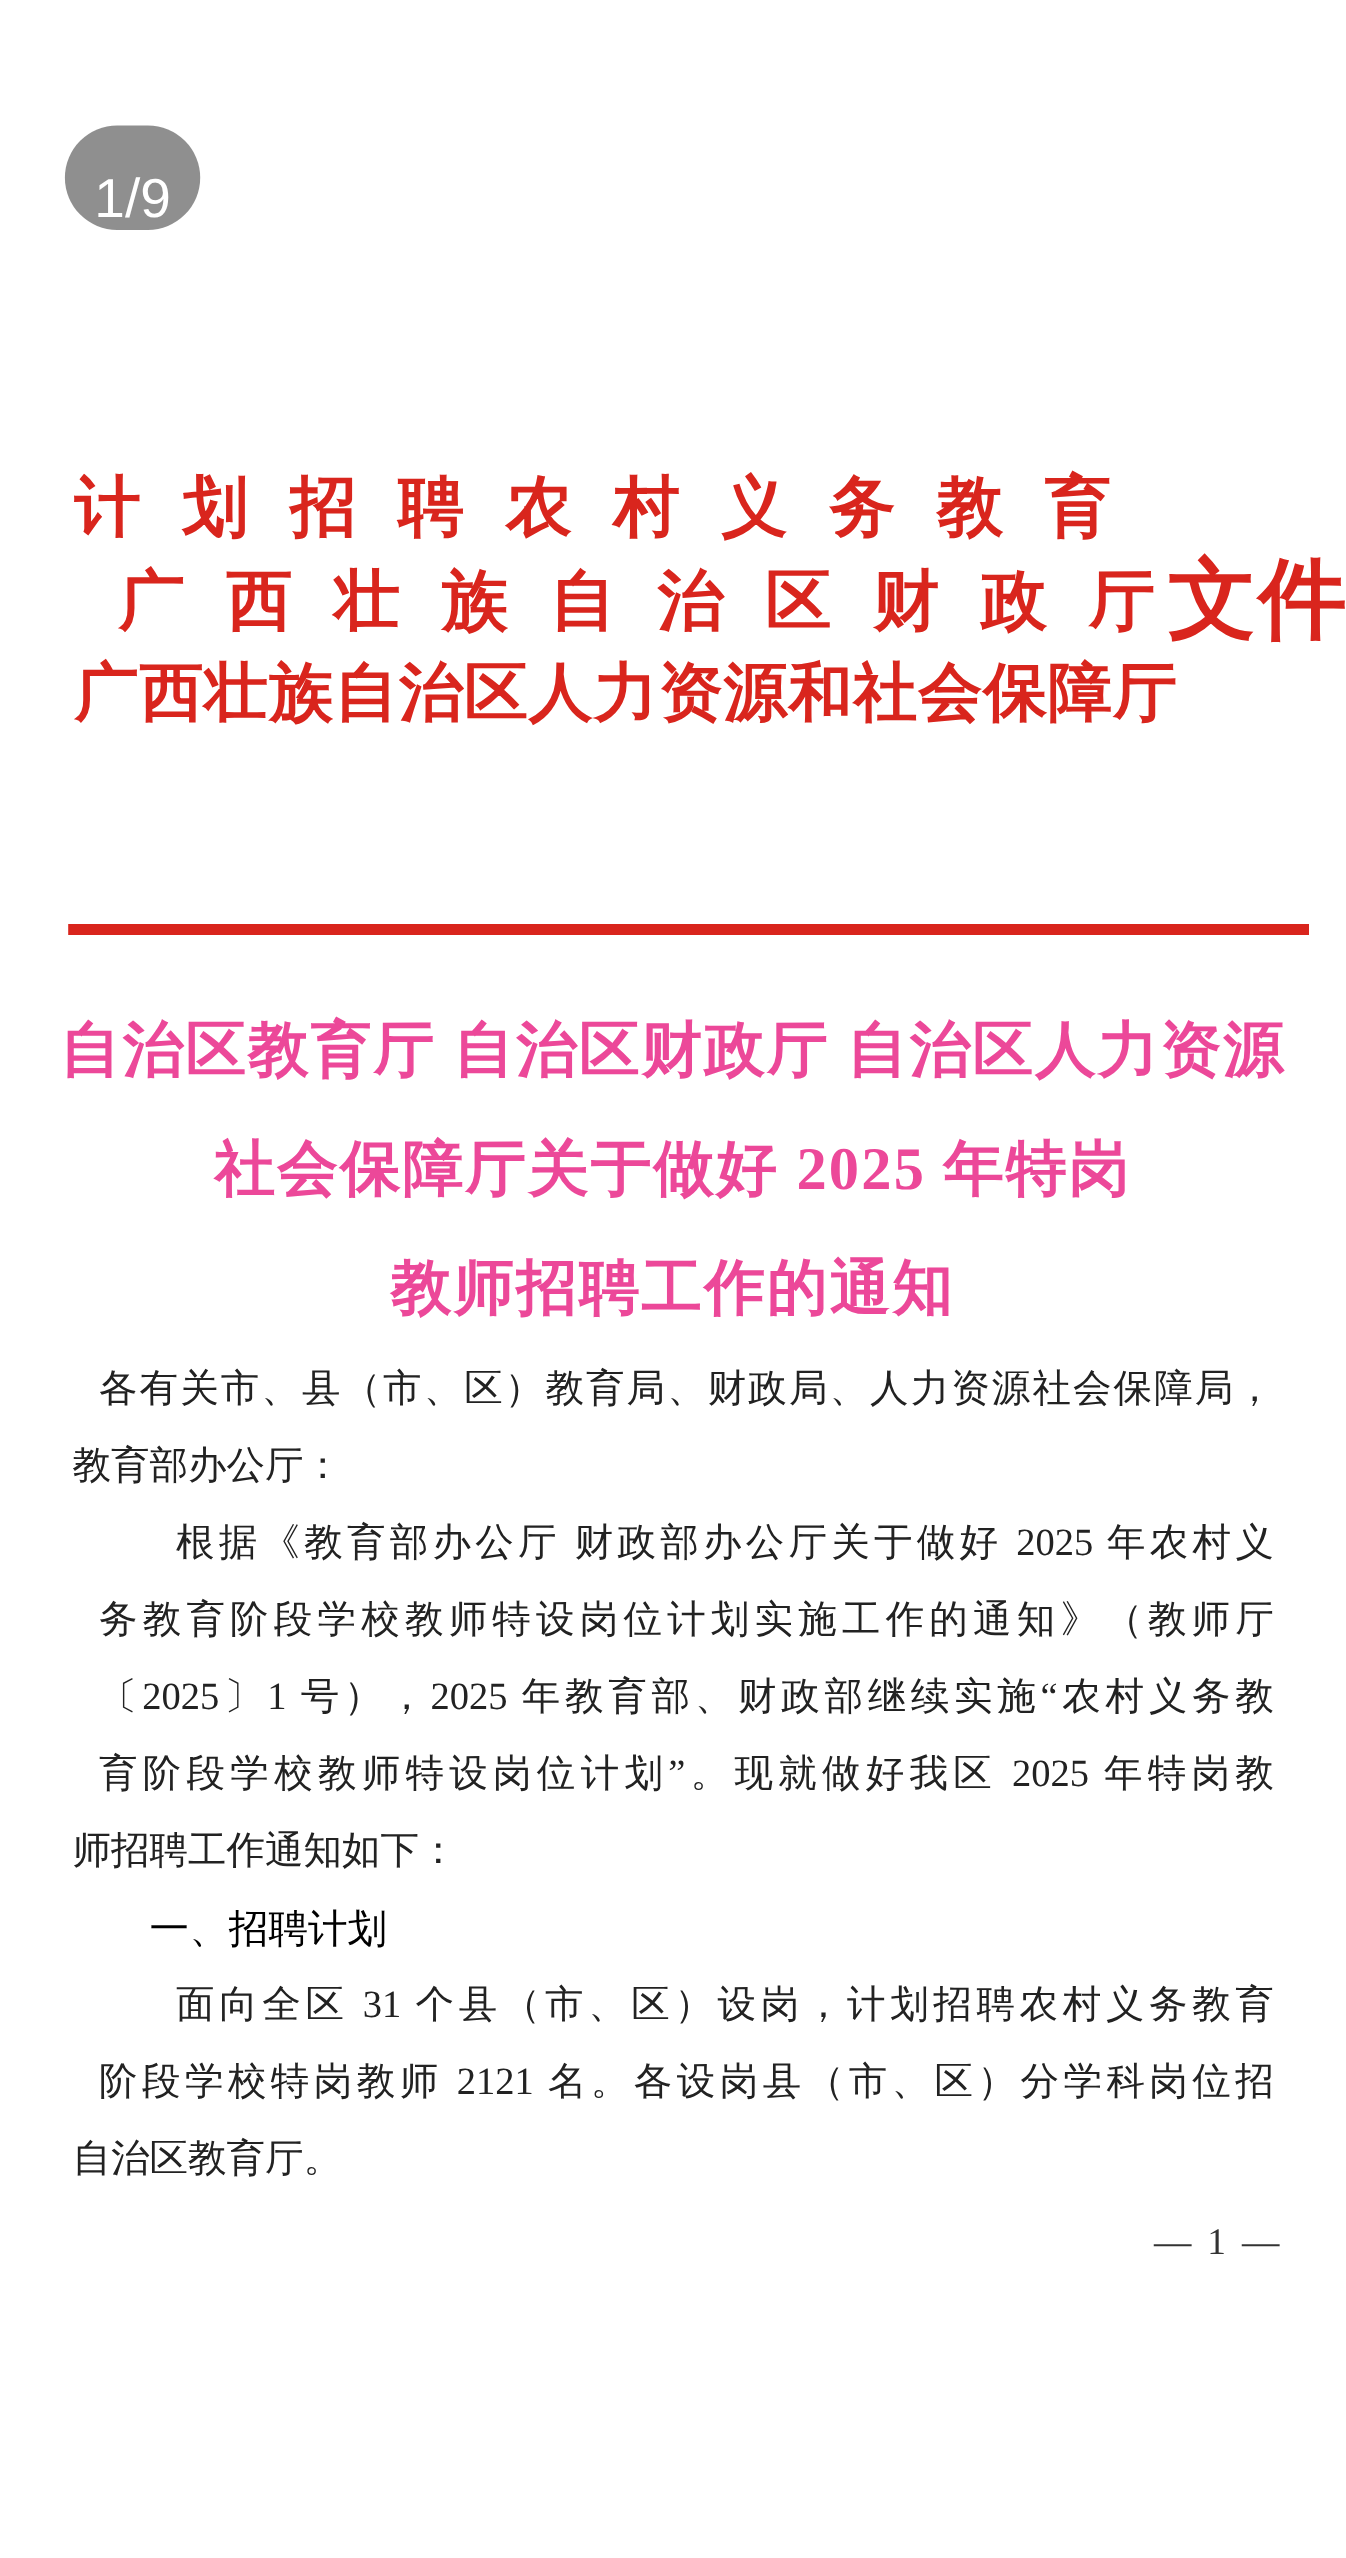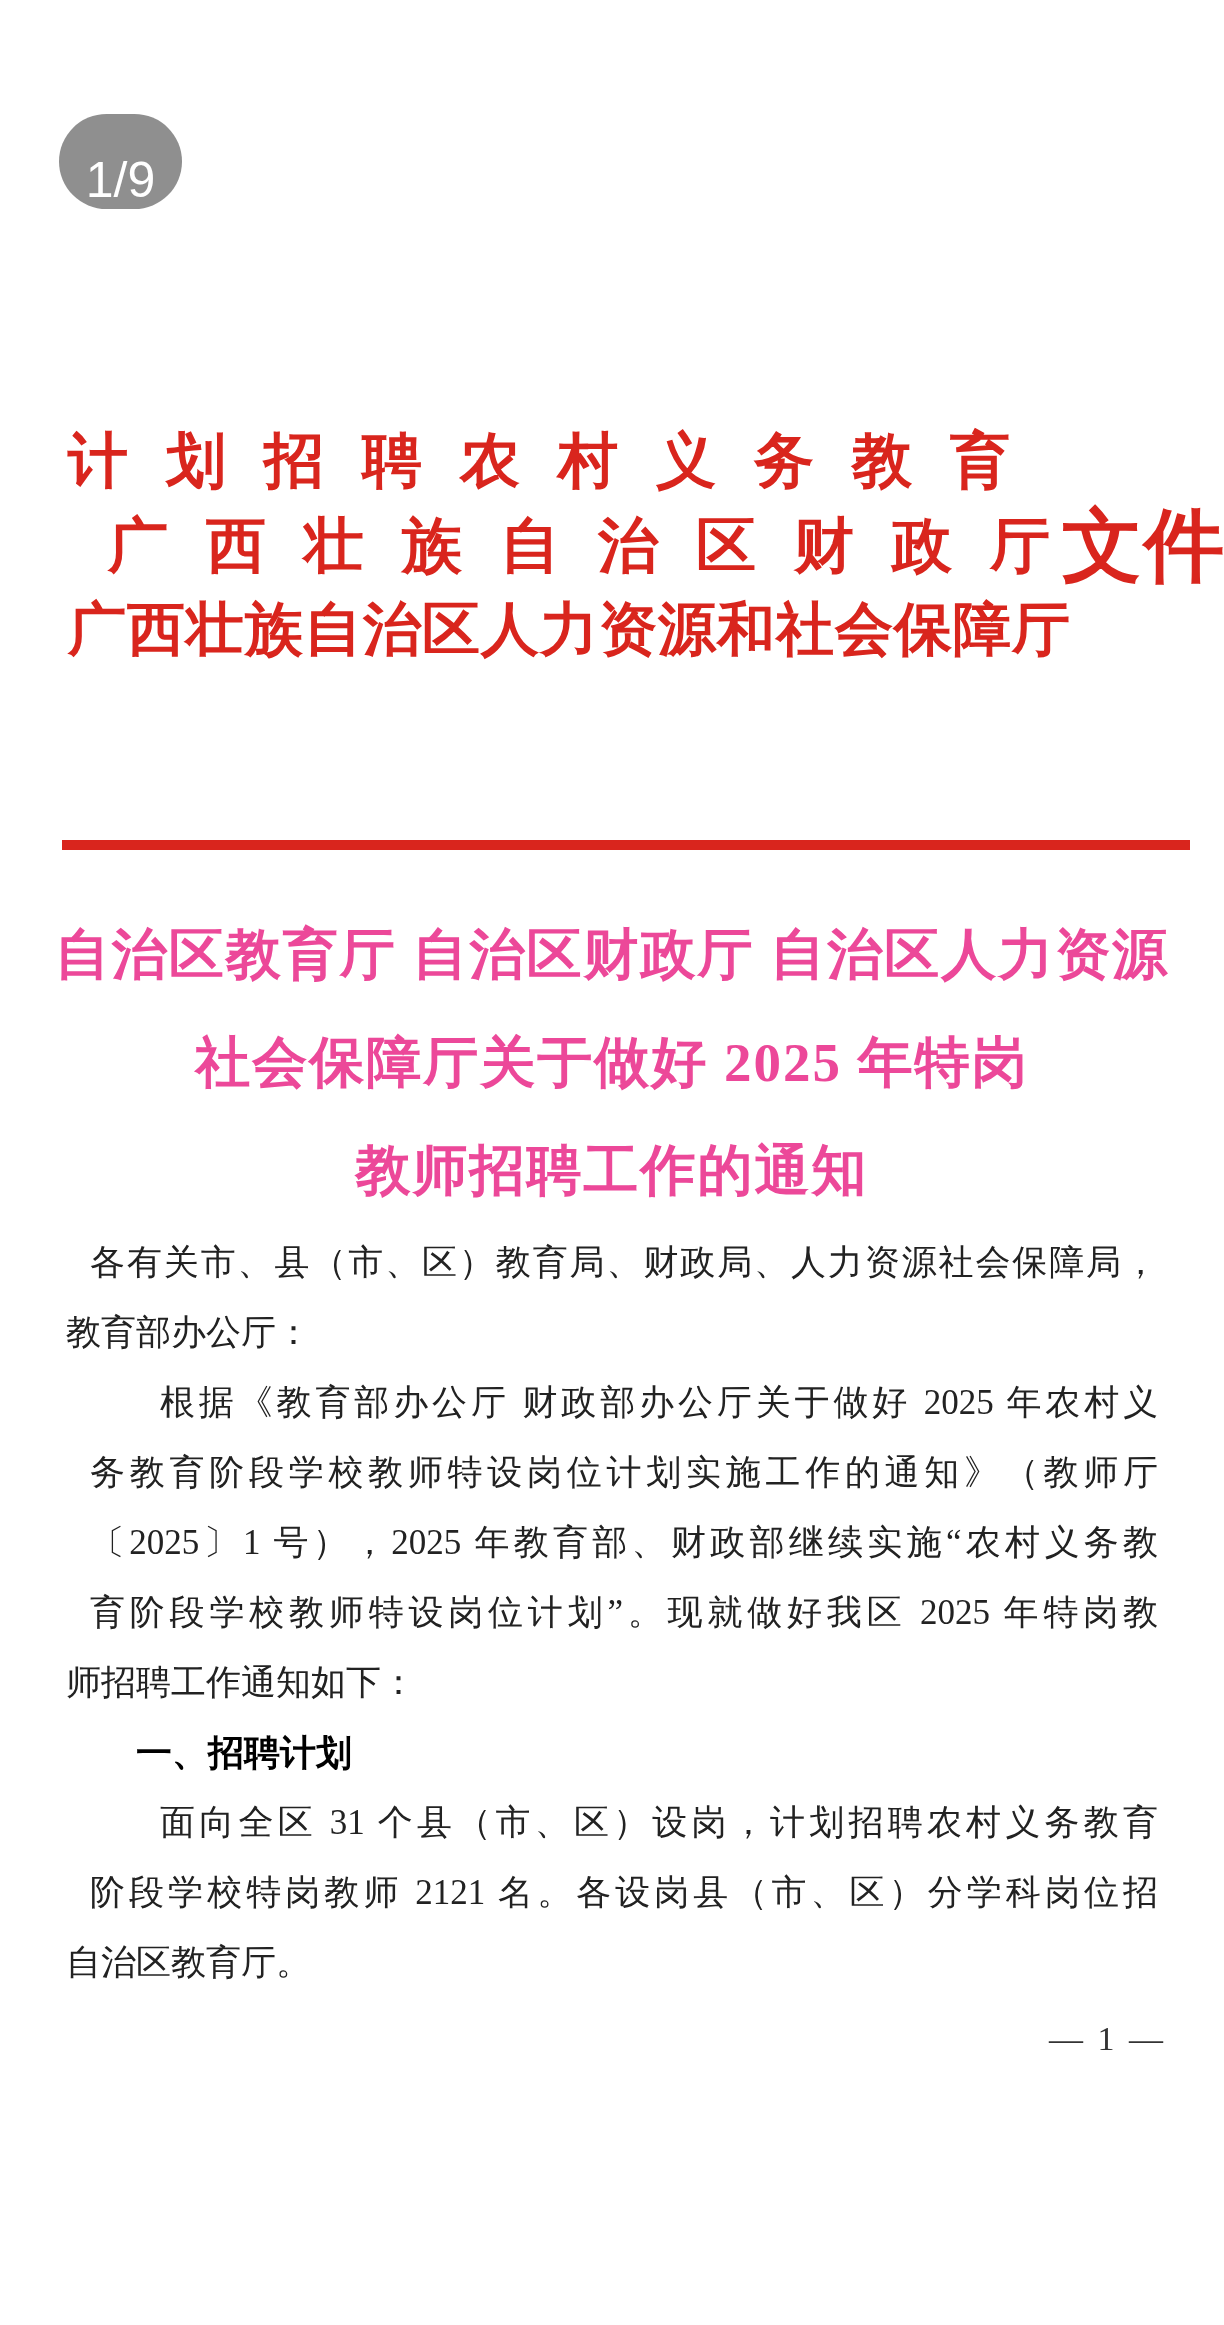--- a/index.html
+++ b/index.html
@@ -68,21 +68,21 @@
   
   .doc-body{
     position:absolute;left:66px;top:1228px;width:1092px;
     font-size:35px;line-height:70px;color:#222;
   }
   .bl{white-space:nowrap;}
   .bl.j{white-space:normal;text-align:justify;text-align-last:justify;text-justify:inter-character;margin-left:24px;}
   .bl.indent{text-indent:70px;}
   .bl.heading{
     font-family:"Liberation Sans","DejaVu Sans",sans-serif;
-    font-weight:bold;color:#000;font-size:36px;
+    font-weight:normal;color:#000;font-size:36px;
   }
 
   
   .page-number{
     position:absolute;right:58px;top:2020px;
     font-size:34px;color:#333;letter-spacing:3px;
   }
 </style>
 </head>
 <body>

